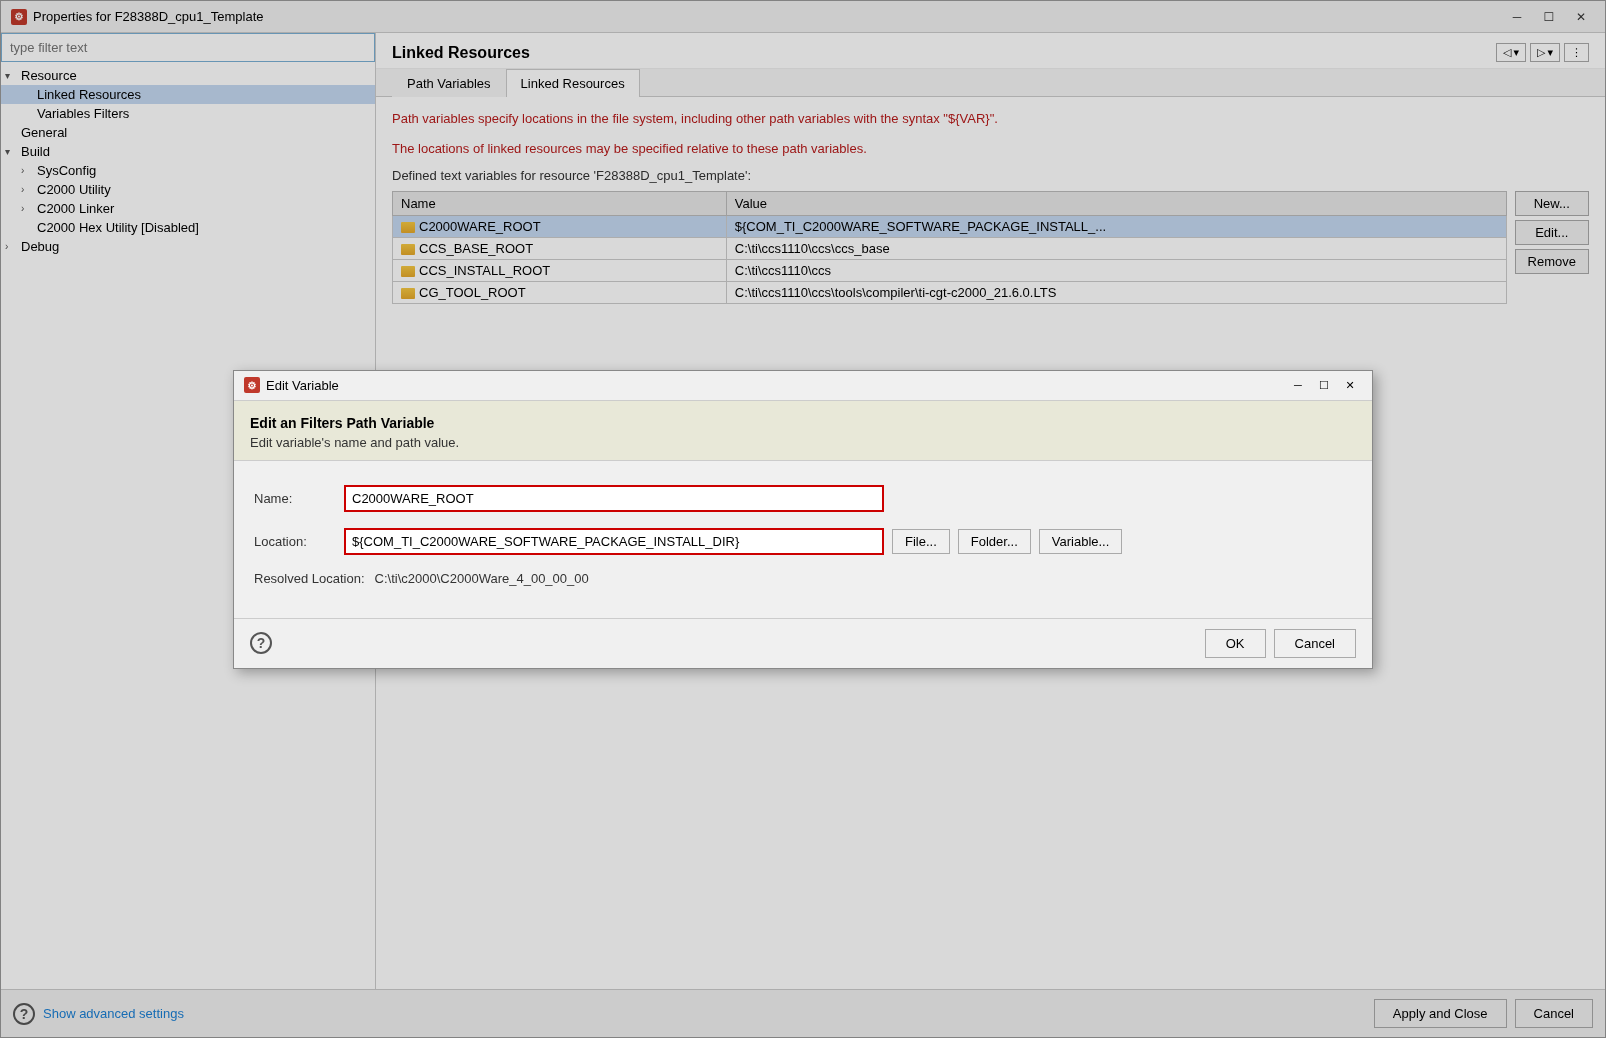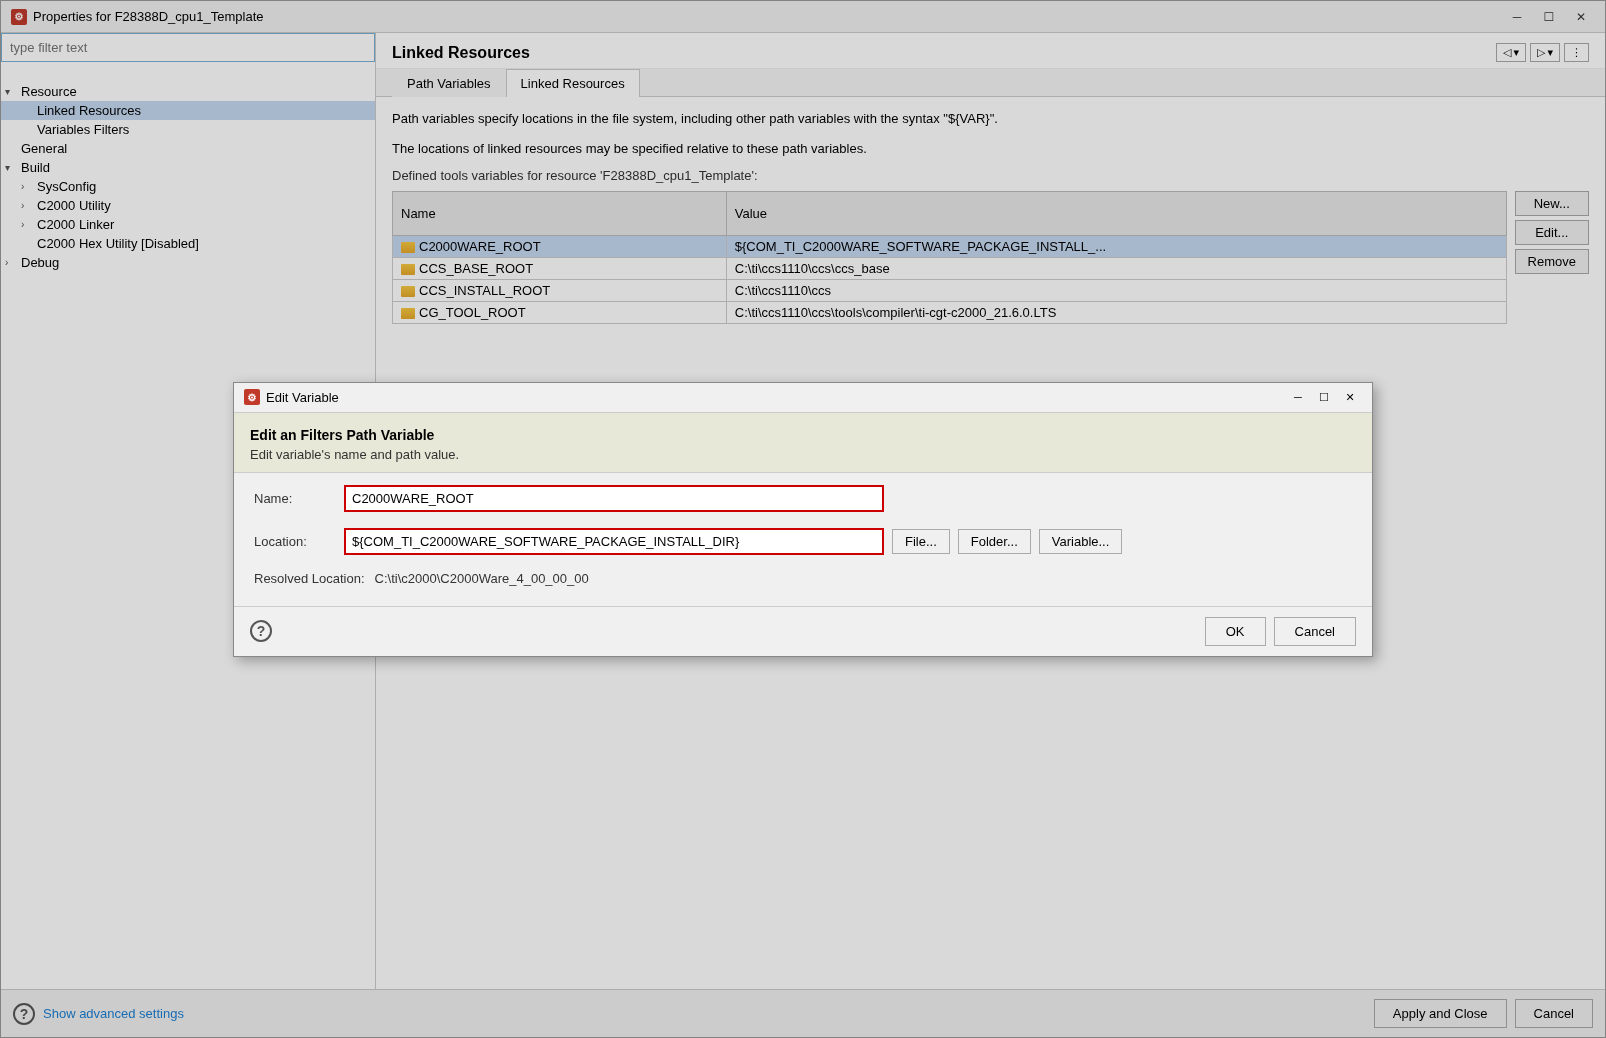--- a/index.html
+++ b/index.html
@@ -75,21 +75,20 @@
     }
 
     
     .sidebar {
       width: 375px;
       min-width: 375px;
       background: #fff;
       border-right: 1px solid #ccc;
       display: flex;
       flex-direction: column;
-      gap: 16px;
     }
     .filter-input {
       width: 100%;
       padding: 6px 8px;
       border: 1px solid #7bafd4;
       border-radius: 0;
       font-size: 13px;
       outline: none;
       color: #888;
     }
@@ -175,40 +174,40 @@
     }
 
     
     .panel-content {
       flex: 1;
       padding: 12px 16px;
       overflow-y: auto;
     }
     .description-text {
       font-size: 13px;
-      color: #000000;
+      color: #b91c1c;
       line-height: 1.5;
       margin-bottom: 10px;
     }
     .resource-label {
       font-size: 13px;
       color: #333;
       margin-bottom: 8px;
     }
 
     
     .vars-table {
       width: 100%;
       border-collapse: collapse;
       margin-bottom: 10px;
     }
     .vars-table th {
       background: #e8e8e8;
       border: 1px solid #bbb;
-      padding: 14px 8px;
+      padding: 4px 8px;
       text-align: left;
       font-weight: normal;
       font-size: 13px;
     }
     .vars-table td {
       border: 1px solid #ccc;
       padding: 3px 8px;
       font-size: 13px;
     }
     .vars-table tr.selected td {
@@ -356,21 +355,21 @@
       font-weight: bold;
       color: #000;
       margin-bottom: 4px;
     }
     .dialog-header-desc {
       font-size: 13px;
       color: #333;
     }
 
     .dialog-body {
-      padding: 12px 20px;
+      padding: 24px 20px;
       flex: 1;
     }
     .form-row {
       display: flex;
       align-items: center;
       margin-bottom: 16px;
     }
     .form-label {
       width: 90px;
       font-size: 13px;
@@ -535,21 +534,21 @@
           <span>Path Variables</span>
         </div>
         <div class="tab active">
           <span>Linked Resources</span>
         </div>
       </div>
 
       <div class="panel-content">
         <p class="description-text">Path variables specify locations in the file system, including other path variables with the syntax "${VAR}".</p>
         <p class="description-text">The locations of linked resources may be specified relative to these path variables.</p>
-        <p class="resource-label">Defined tools variables for resource 'F28388D_cpu1_Template':</p>
+        <p class="resource-label">Defined text variables for resource 'F28388D_cpu1_Template':</p>
 
         <div class="table-row-area">
           <table class="vars-table">
             <thead>
               <tr>
                 <th>Name</th>
                 <th>Value</th>
               </tr>
             </thead>
             <tbody>

